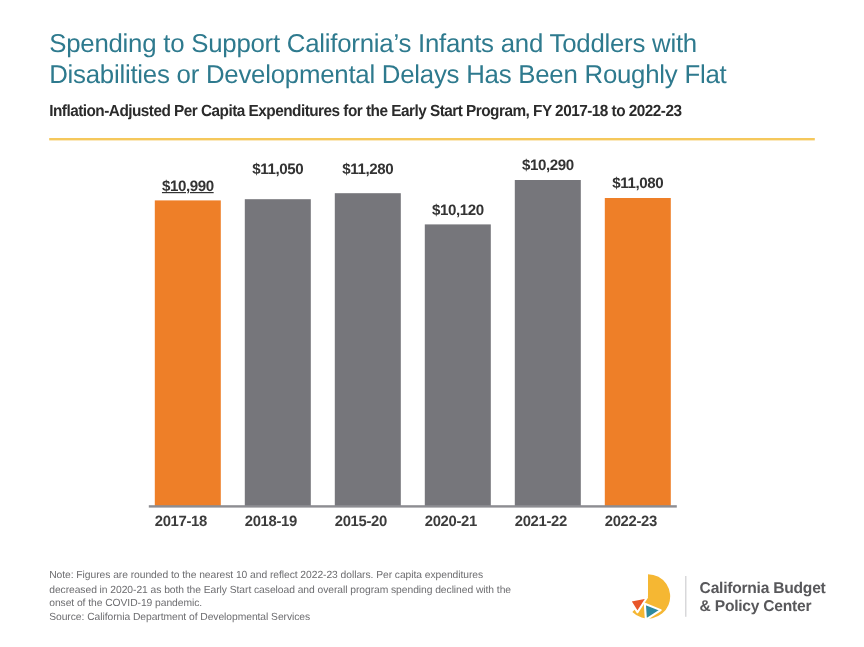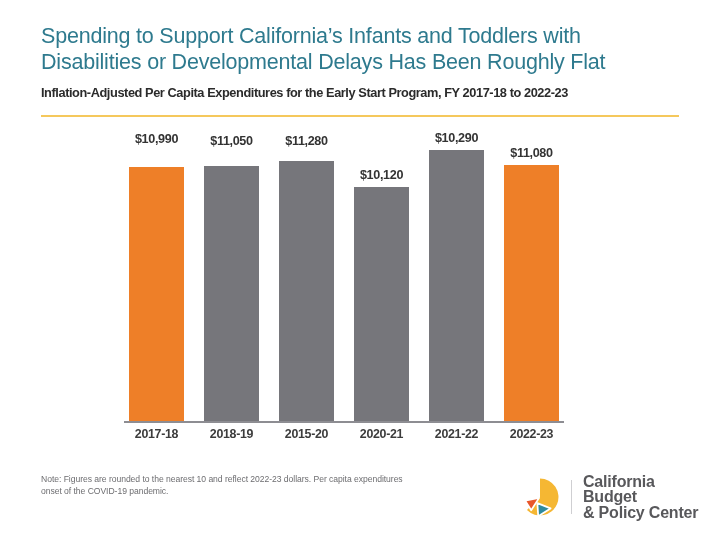--- a/index.html
+++ b/index.html
@@ -110,21 +110,21 @@
   #x-labels {
     position: absolute;
     left: 89px;
     top: 297px;
     width: 430px;
     display: flex;
     justify-content: space-between;
   }
   .x-label {
     width: 55px;
-    text-align: center;
+    text-align: left;
     color: #3c3c3c;
     font-size: 12.4px;
     font-weight: 600;
     letter-spacing: -0.3px;
     white-space: nowrap;
   }
 
   
   #footnotes {
     position: absolute;
@@ -156,21 +156,21 @@
   }
   #logo-divider {
     width: 1px;
     height: 34px;
     background: #cfcfd2;
     margin: 0 11px 0 9px;
     flex: 0 0 1px;
   }
   #logo-text {
     color: #58585b;
-    font-size: 16px;
+    font-size: 13px;
     line-height: 15.5px;
     font-weight: 700;
     letter-spacing: -0.2px;
     white-space: pre-line;
   }
 </style>
 </head>
 <body>
 
 <div id="page">
@@ -179,21 +179,21 @@
     <h1 id="chart-title">Spending to Support California’s Infants and Toddlers with
 Disabilities or Developmental Delays Has Been Roughly Flat</h1>
     <p id="chart-subtitle">Inflation-Adjusted Per Capita Expenditures for the Early Start Program, FY 2017-18 to 2022-23</p>
   </div>
 
   <div id="title-divider"></div>
 
   <div id="plot-area">
     <div id="bars-row">
         <div class="bar-group">
-          <span class="bar-value" style="bottom: 276px;">$10,990</span>
+          <span class="bar-value" style="bottom: 260px; text-decoration: underline;">$10,990</span>
           <div class="bar-rect" style="height: 255px; background: rgb(238, 127, 40);"></div>
         </div>
         <div class="bar-group">
           <span class="bar-value" style="bottom: 274px;">$11,050</span>
           <div class="bar-rect" style="height: 256px; background: rgb(118, 118, 123);"></div>
         </div>
         <div class="bar-group">
           <span class="bar-value" style="bottom: 274px;">$11,280</span>
           <div class="bar-rect" style="height: 261px; background: rgb(118, 118, 123);"></div>
         </div>
@@ -216,21 +216,23 @@
         <span class="x-label">2018-19</span>
         <span class="x-label">2015-20</span>
         <span class="x-label">2020-21</span>
         <span class="x-label">2021-22</span>
         <span class="x-label">2022-23</span>
       </div>
   </div>
 
   <div id="footnotes">
     <p class="note-line">Note: Figures are rounded to the nearest 10 and reflect 2022-23 dollars. Per capita expenditures</p>
+    <p class="note-line">decreased in 2020-21 as both the Early Start caseload and overall program spending declined with the</p>
     <p class="note-line">onset of the COVID-19 pandemic.</p>
+    <p class="source-line">Source: California Department of Developmental Services</p>
   </div>
 
   <div id="logo">
     <span id="logo-mark">
       <svg viewBox="0 0 100 100" width="44" height="44" aria-hidden="true">
         <path d="M50 8 A42 42 0 1 1 20.3 79.7 L50 50 Z" fill="#f5b733"></path>
         <path d="M16 58 L48 52 L30 80 Z" fill="#e8562a" stroke="#ffffff" stroke-width="4" stroke-linejoin="round"></path>
         <path d="M44 64 L74 76 L46 94 Z" fill="#2e8a9e" stroke="#ffffff" stroke-width="4" stroke-linejoin="round"></path>
       </svg>
     </span>

